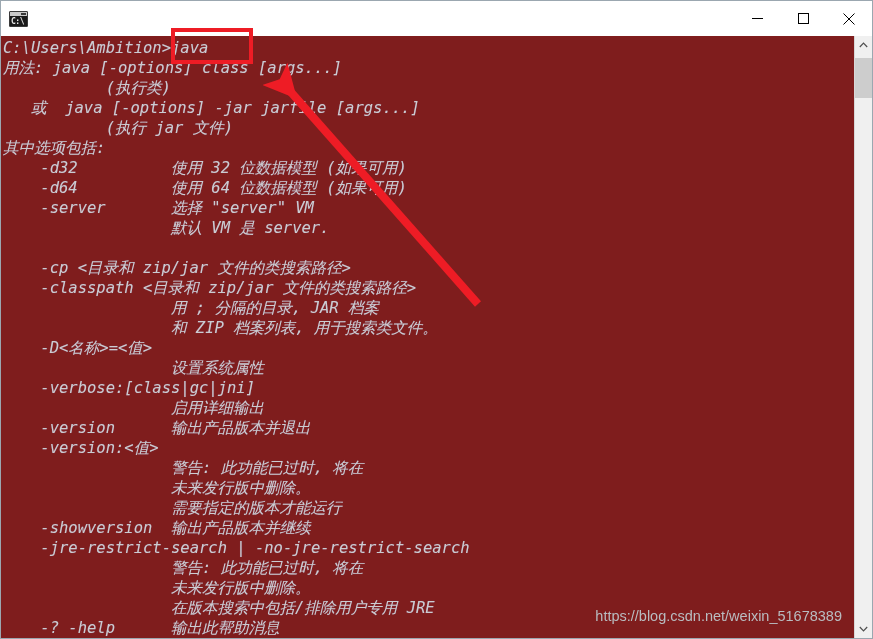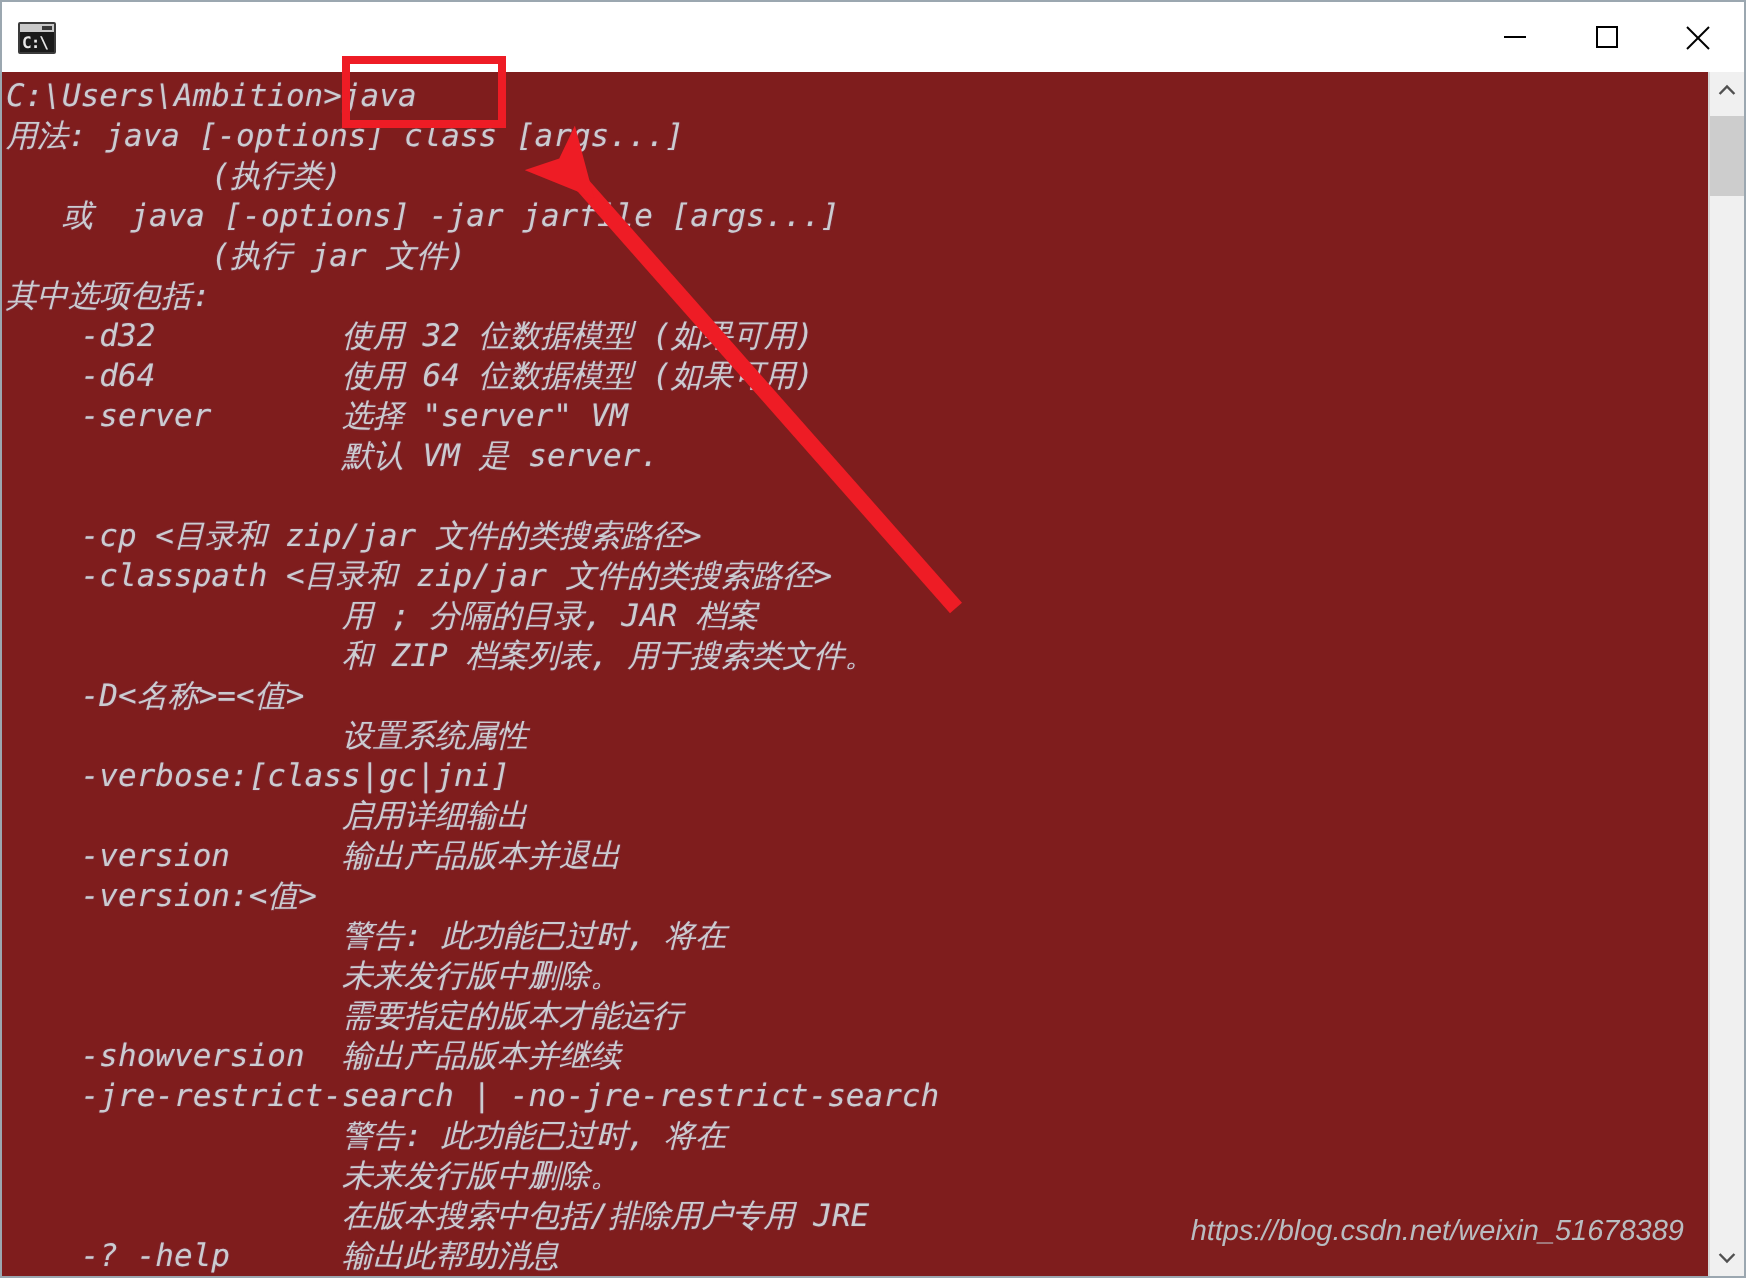--- a/index.html
+++ b/index.html
@@ -187,21 +187,20 @@
 
   
   #watermark {
     position: absolute;
     right: 30px;
     bottom: 14px;
     color: #b9bcc0;
     font-family: "Liberation Sans", sans-serif;
     font-size: 14.5px;
     white-space: nowrap;
-    font-style: italic;
   }
 </style>
 </head>
 <body>
 
 <div id="window">
 
   <div id="titlebar">
     <div id="titlebar-left">
       <div id="app-icon">

